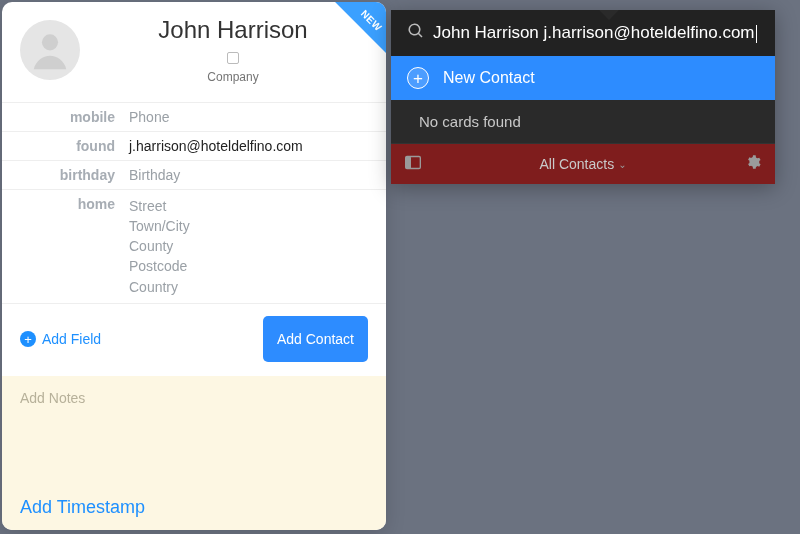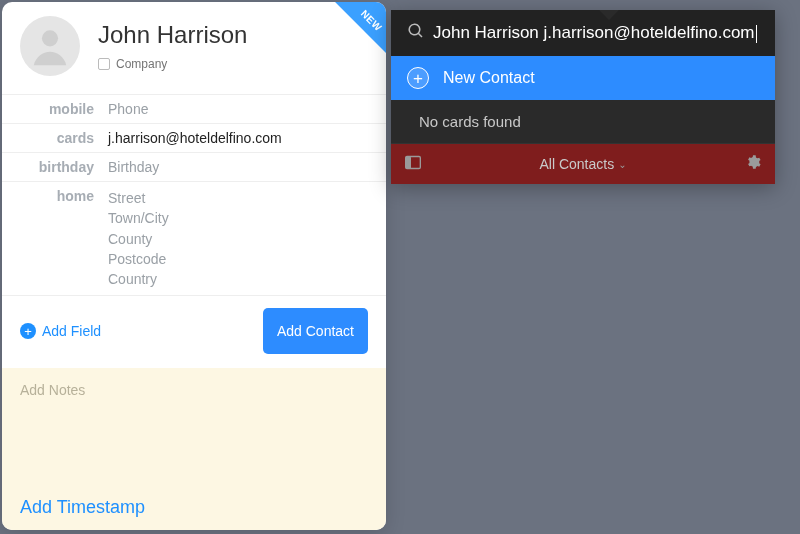--- a/index.html
+++ b/index.html
@@ -22,36 +22,37 @@
       box-shadow: 0 4px 20px rgba(0,0,0,0.15);
       display: flex;
       flex-direction: column;
       overflow: hidden;
     }
     .card-header {
       display: flex;
       align-items: center;
       padding: 14px 18px 18px 18px;
       position: relative;
+      text-align: center;
     }
     .avatar {
       width: 60px;
       height: 60px;
       border-radius: 50%;
       background: #e5e5e5;
       display: flex;
       align-items: center;
       justify-content: center;
       flex-shrink: 0;
       overflow: hidden;
     }
     .avatar svg { width: 46px; height: 46px; }
     .header-main { margin-left: 18px; flex: 1; }
     .full-name { font-size: 24px; font-weight: 400; color: #333; line-height: 1.15; }
-    .company-row { display: flex; align-items: center; gap: 6px; margin-top: 8px; }
+    .company-row { display: flex; align-items: center; gap: 6px; margin-top: 8px; flex-direction: column; }
     .company-check {
       width: 12px; height: 12px;
       border: 1px solid #bbb;
       border-radius: 2px;
       background: #fff;
     }
     .company-row span { font-size: 12px; color: #757575; }
     .new-ribbon {
       position: absolute;
       top: 0; right: 0;
@@ -78,21 +79,21 @@
     .hr { height: 1px; background: #eee; margin: 0; }
     .fields { }
     .field-row {
       display: flex;
       align-items: flex-start;
       padding: 6px 0;
       border-top: 1px solid #eee;
     }
     .field-row:first-child { border-top: none; }
     .field-label {
-      width: 106px;
+      width: 127px;
       text-align: right;
       padding-right: 14px;
       font-size: 14px;
       font-weight: 600;
       color: #a7adb4;
     }
     .field-value {
       flex: 1;
       font-size: 14px;
       color: #222;
@@ -258,21 +259,21 @@
       </div>
     </div>
   </div>
   <div class="hr"></div>
   <div class="fields">
     <div class="field-row">
       <div class="field-label">mobile</div>
       <div class="field-value placeholder">Phone</div>
     </div>
     <div class="field-row">
-      <div class="field-label">cards</div>
+      <div class="field-label">found</div>
       <div class="field-value">j.harrison@hoteldelfino.com</div>
     </div>
     <div class="field-row">
       <div class="field-label">birthday</div>
       <div class="field-value placeholder">Birthday</div>
     </div>
     <div class="field-row">
       <div class="field-label">home</div>
       <div class="field-value placeholder">
         <span class="multi-value">Street</span>

